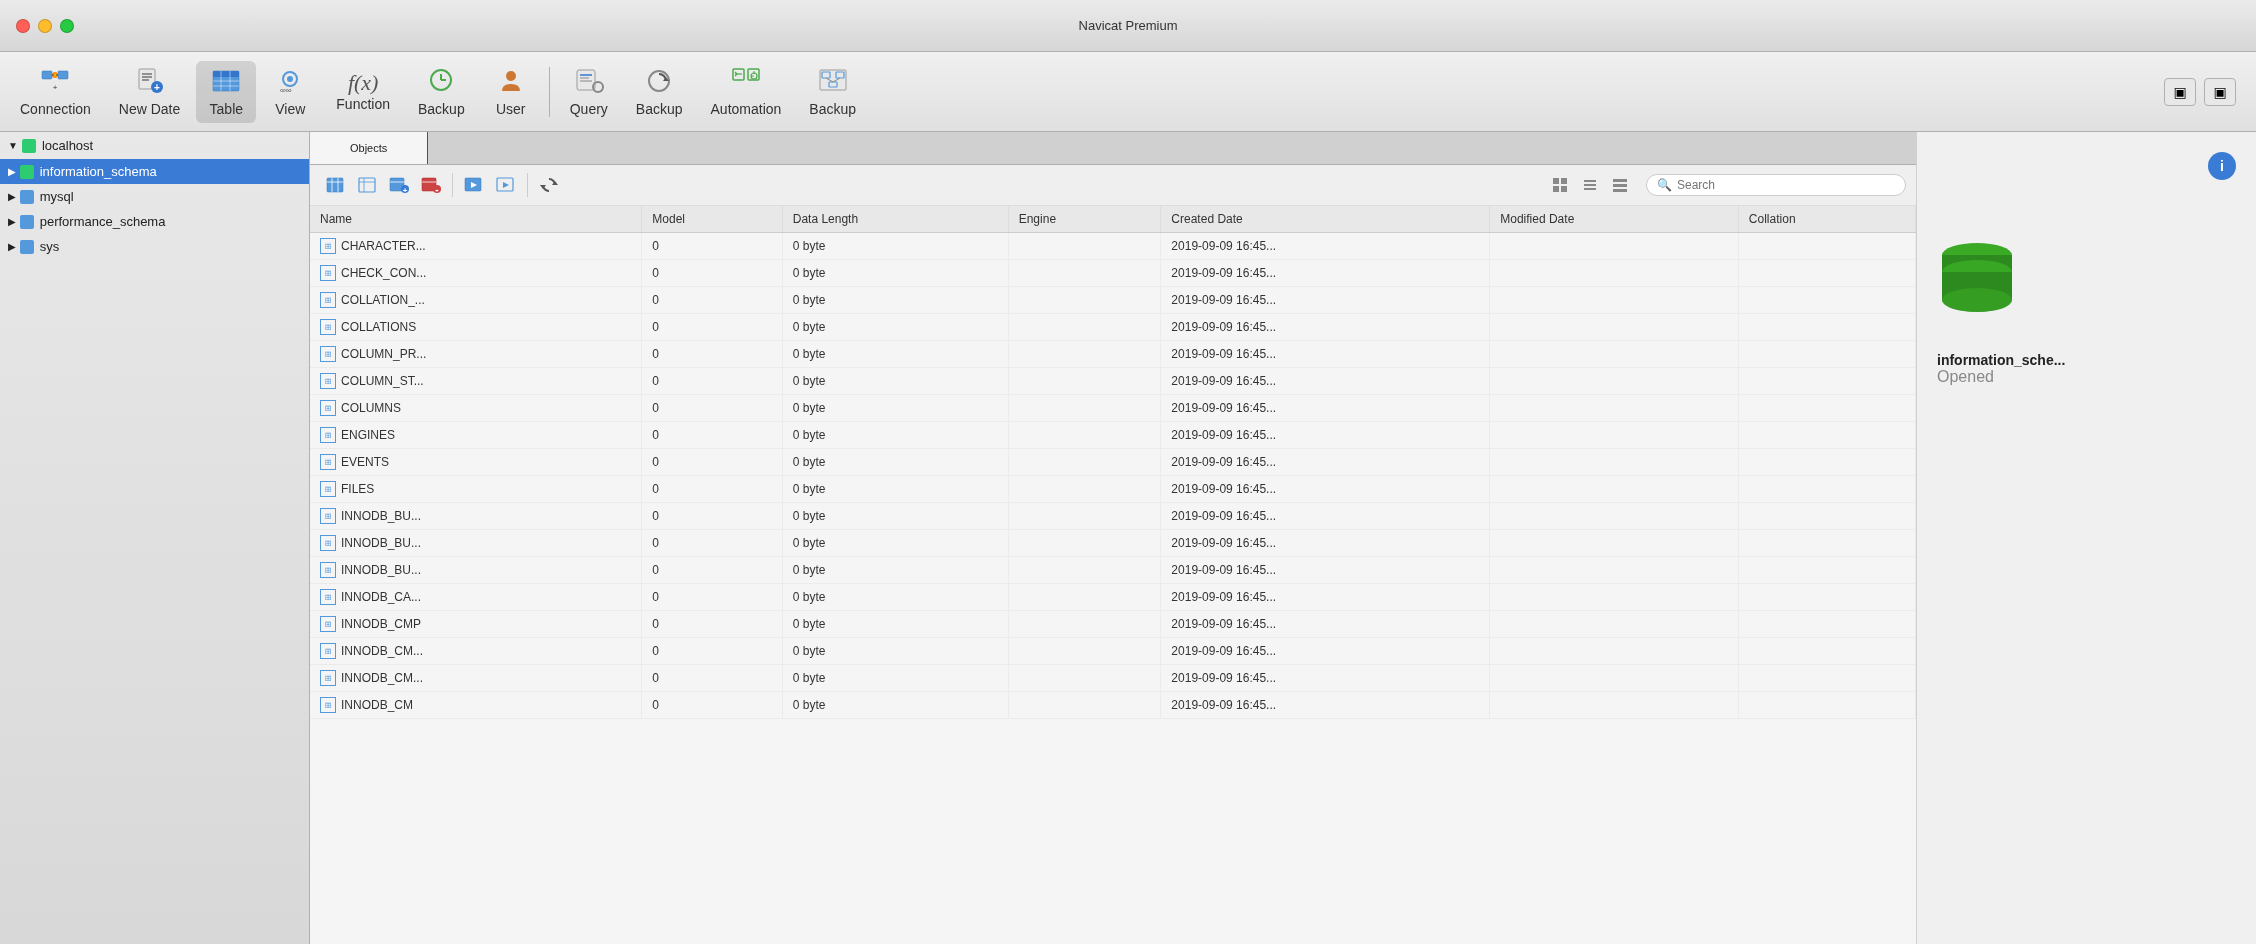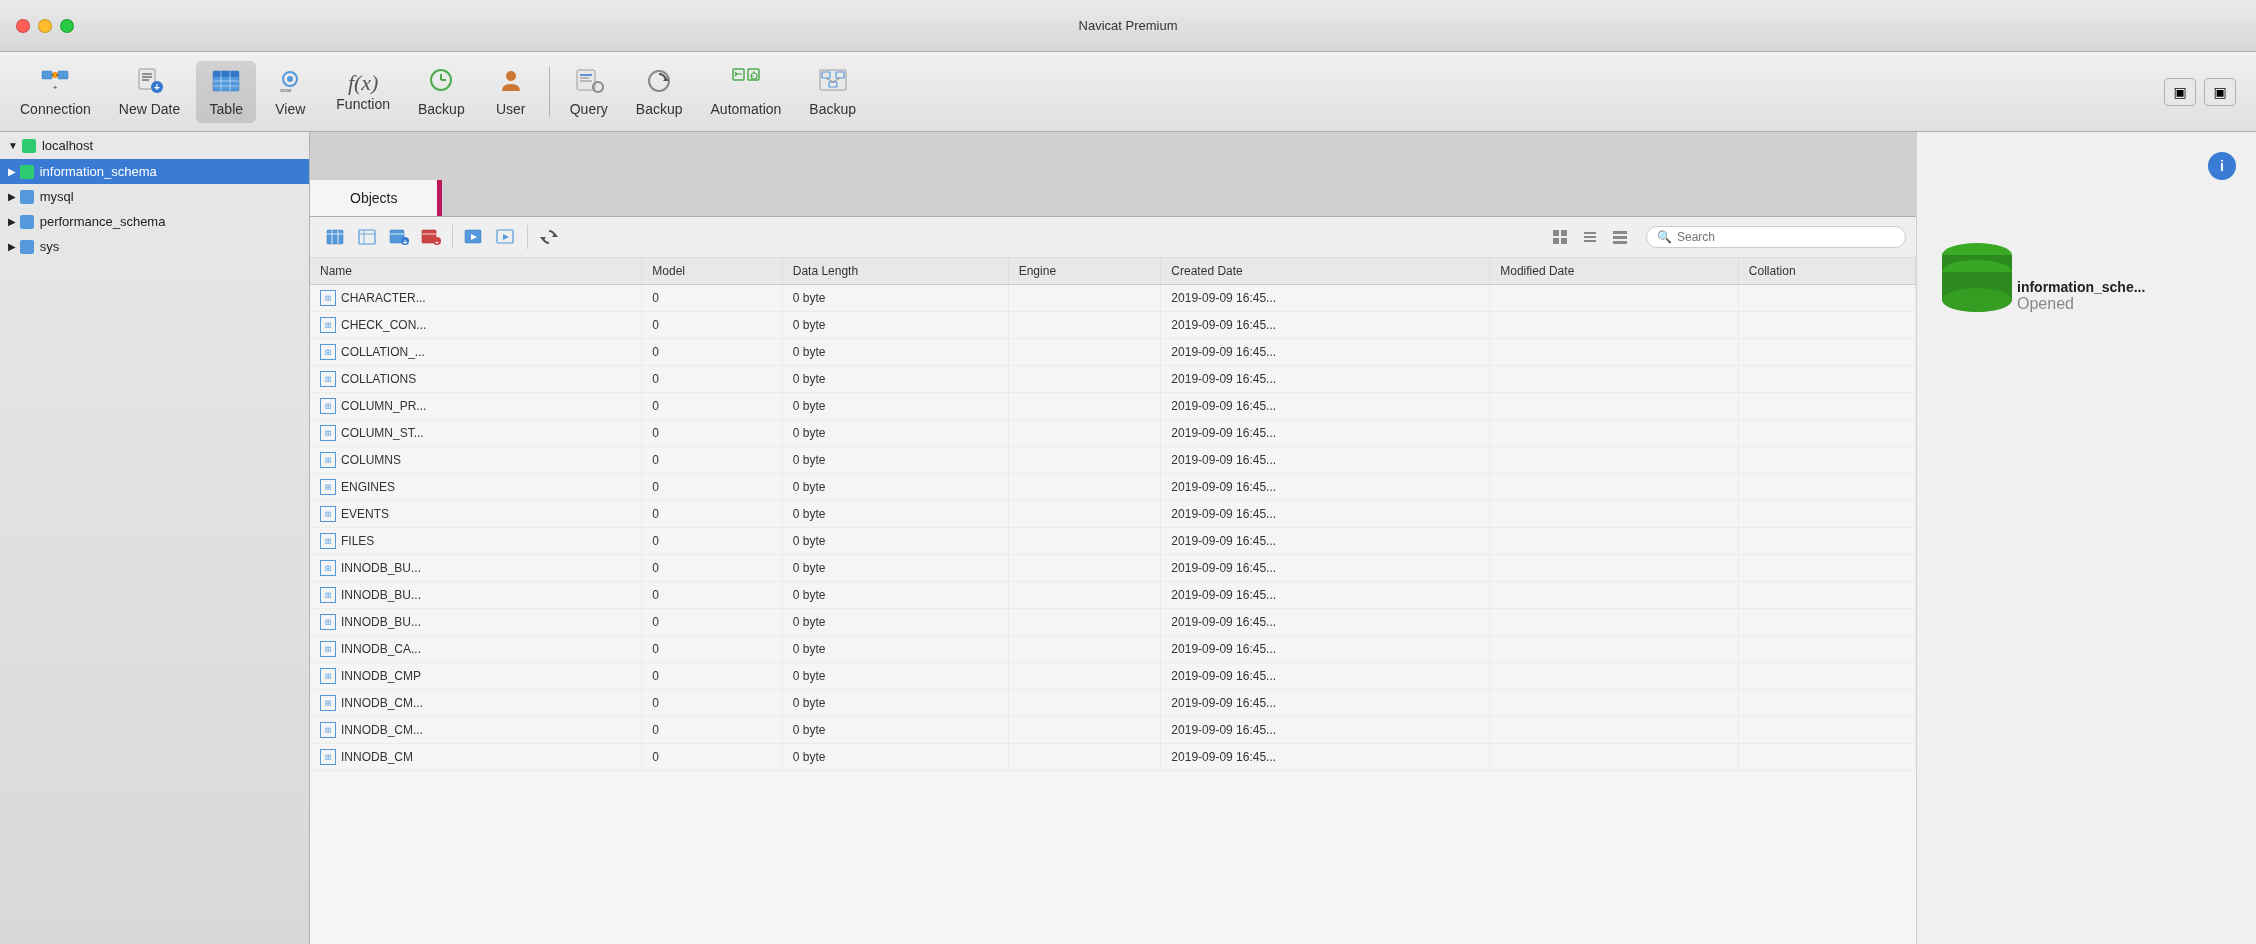--- a/index.html
+++ b/index.html
@@ -118,26 +118,25 @@
     }
 
     
     .tab-bar {
       background: #d0d0d0;
       display: flex;
       border-bottom: 1px solid #b0b0b0;
     }
     .tab {
       padding: 10px 40px;
-      font-size: 14px;
+      font-size: 11px;
       cursor: pointer;
-      border-right: 5px solid #be185d;
+      border-right: 1px solid #be185d;
       background: #d8d8d8;
       color: #444;
-      margin-top: 48px;
     }
     .tab.active {
       background: #f5f5f5;
       color: #222;
       font-weight: 500;
     }
 
     
     .objects-toolbar {
       display: flex;
@@ -255,22 +254,22 @@
       border-radius: 50%;
       background: #3a7bd5;
       color: white;
       display: flex; align-items: center; justify-content: center;
       font-size: 14px;
       font-weight: bold;
       cursor: pointer;
     }
     .db-visual {
       display: flex;
-      flex-direction: row;
-      align-items: center;
+      flex-direction: column;
+      align-items: flex-start;
       width: 100%;
       margin-top: 40px;
     }
     .db-name {
       font-size: 14px;
       font-weight: 600;
       color: #222;
       margin-top: 14px;
     }
     .db-status {

